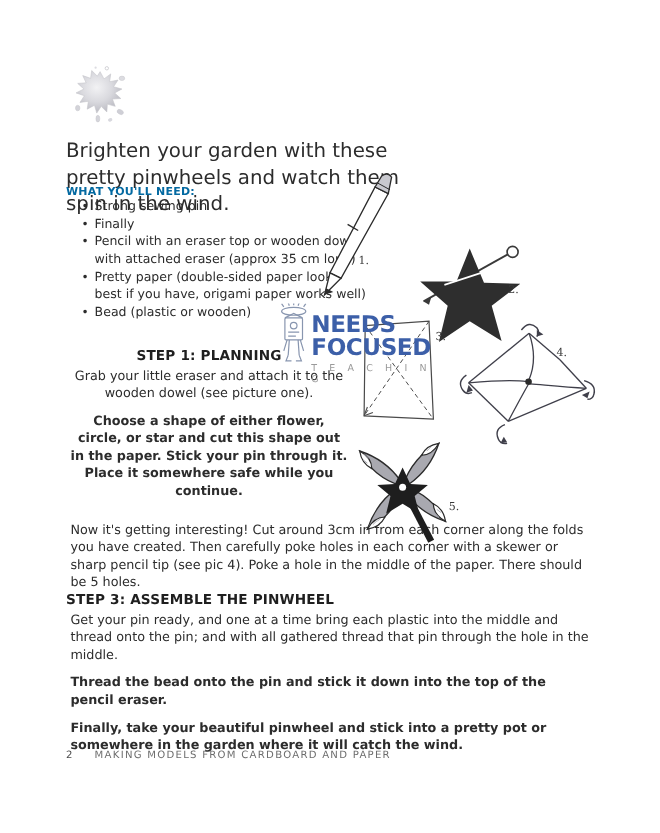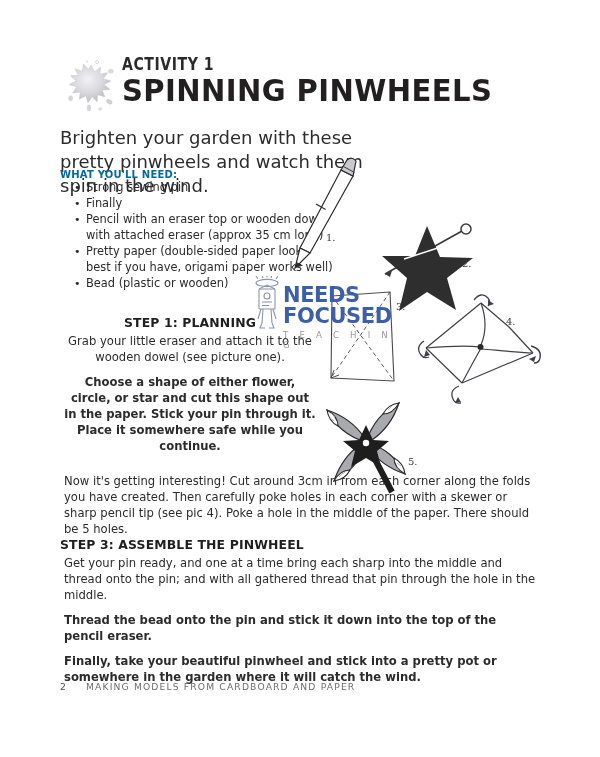--- a/index.html
+++ b/index.html
@@ -205,24 +205,20 @@
         M60 14 l7 13 12-9 -2 14 15-3 -8 12 15 4 -13 7 11 10 -15 1 5 13 -14 -4 -1 14 -10 -10 -8 12 -4 -14 -13 7 2 -14 -15 2 8 -12 -15 -5 14 -7 -11 -10 15 -1 -6 -13 14 5 2 -14 10 10z"></path>
       <ellipse cx="99" cy="26" rx="5" ry="4" fill="#dcdce1" stroke="#c6c6cc" stroke-width="0.8"></ellipse>
       <ellipse cx="20" cy="79" rx="4" ry="5" fill="#d3d3d9" stroke="#c6c6cc" stroke-width="0.8"></ellipse>
       <ellipse cx="96" cy="86" rx="6" ry="4" fill="#cfcfd6" stroke="#c6c6cc" stroke-width="0.8" transform="rotate(28 96 86)"></ellipse>
       <ellipse cx="56" cy="98" rx="3.5" ry="6" fill="#d5d5db" stroke="#c6c6cc" stroke-width="0.8"></ellipse>
       <circle cx="72" cy="8" r="3" fill="none" stroke="#c6c6cc" stroke-width="1.4"></circle>
       <circle cx="52" cy="7" r="2" fill="#dcdce1"></circle>
       <ellipse cx="78" cy="100" rx="4" ry="3" fill="#d8d8de" transform="rotate(-20 78 100)"></ellipse>
     </svg>
 
-    <div class="header-text">
-      <div class="activity-label">ACTIVITY 1</div>
-      <div class="activity-title">SPINNING PINWHEELS</div>
-    </div>
   </div>
 
   <div class="intro">Brighten your garden with these pretty pinwheels and watch them spin in the wind.</div>
 
   <div class="needs-heading">WHAT YOU'LL NEED:</div>
   <ul class="materials">
     <li>Strong sewing pin</li>
     <li>Finally</li>
     <li>Pencil with an eraser top or wooden dowel with attached eraser (approx 35 cm long)</li>
     <li>Pretty paper (double-sided paper looks best if you have, origami paper works well)</li>
@@ -235,21 +231,21 @@
     <p>Choose a shape of either flower, circle, or star and cut this shape out in the paper. Stick your pin through it. Place it somewhere safe while you continue.</p>
   </div>
 
 
   <div class="step" id="step2b">
     <p>Now it's getting interesting! Cut around 3cm in from each corner along the folds you have created. Then carefully poke holes in each corner with a skewer or sharp pencil tip (see pic 4). Poke a hole in the middle of the paper. There should be 5 holes.</p>
   </div>
 
   <div class="step" id="step3">
     <h3>STEP 3: ASSEMBLE THE PINWHEEL</h3>
-    <p>Get your pin ready, and one at a time bring each sharp into the middle and thread onto the pin; and with all gathered thread that pin through the hole in the middle.</p>
+    <p>Get your pin ready, and one at a time bring each plastic into the middle and thread onto the pin; and with all gathered thread that pin through the hole in the middle.</p>
     <p>Thread the bead onto the pin and stick it down into the top of the pencil eraser.</p>
     <p>Finally, take your beautiful pinwheel and stick into a pretty pot or somewhere in the garden where it will catch the wind.</p>
   </div>
 
   <div class="art">
     <svg width="600" height="757" viewBox="0 0 600 757" style="position:absolute;left:0;top:0;">
 
       <g stroke="#2b2b2b" fill="none" stroke-width="1.2">
         <polygon points="341,170 353,176 310,253 300,248" fill="#ffffff"></polygon>
         <polygon points="300,248 310,253 295,268" fill="#ffffff"></polygon>

